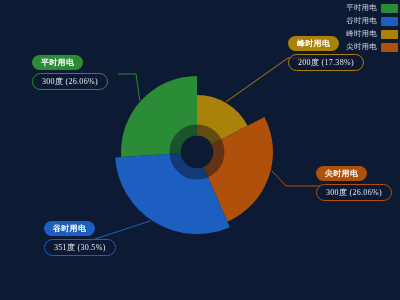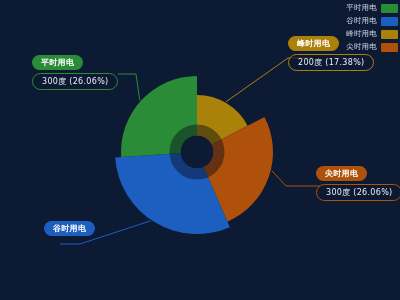--- a/index.html
+++ b/index.html
@@ -75,20 +75,21 @@
     white-space: nowrap;
     letter-spacing: 0.3px;
   }
   .pill-title {
     font-weight: bold;
   }
   .pill-value {
     background: transparent;
     border: 1px solid rgba(255,255,255,0.18);
     color: #e8eef7;
+    font-family: Liberation Serif, serif;
   }
 </style>
 </head>
 <body style="background: rgb(13, 26, 51);">
 
 <div id="stage">
 
   <svg class="chart" viewBox="0 0 400 300">
     <defs>
       <radialGradient id="holeShadow" cx="50%" cy="50%" r="50%">
@@ -144,15 +145,16 @@
     <div class="pill pill-value" style="border-color: rgb(171, 130, 9); background: rgba(13, 26, 51, 0.75);">200度 (17.38%)</div>
   </div>
 
   <div class="callout" id="callout-jian" style="left:316px; top:166px;">
     <div class="pill pill-title" style="background: rgb(176, 81, 11);">尖时用电</div>
     <div class="pill pill-value" style="border-color: rgb(176, 81, 11); background: rgba(13, 26, 51, 0.75);">300度 (26.06%)</div>
   </div>
 
   <div class="callout" id="callout-gu" style="left:44px; top:221px;">
     <div class="pill pill-title" style="background: rgb(28, 95, 192);">谷时用电</div>
+    <div class="pill pill-value" style="border-color: rgb(28, 95, 192); background: rgba(13, 26, 51, 0.75);">351度 (30.5%)</div>
   </div>
 
 </div>
 
 </body></html>

